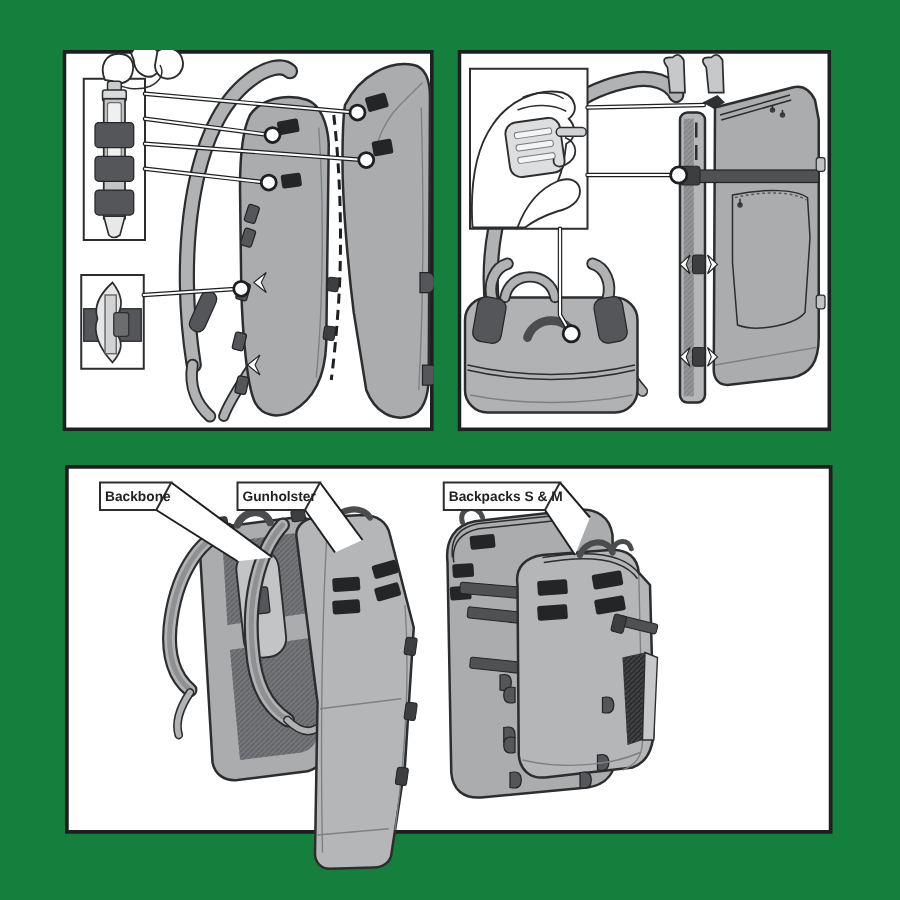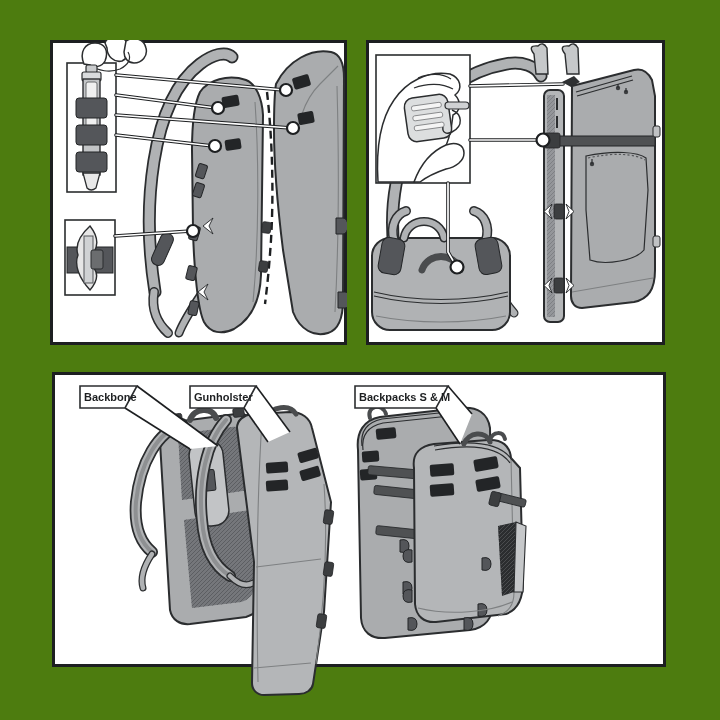--- a/index.html
+++ b/index.html
@@ -1,16 +1,16 @@
 <!DOCTYPE html>
 <html><head>
 <meta charset="utf-8">
 <style>
   html,body{margin:0;padding:0;background:#ffffff;}
-  .stage{position:relative;width:720px;height:720px;background:#4d7c0f;overflow:hidden;
+  .stage{position:relative;width:720px;height:720px;background:#15803d;overflow:hidden;
          font-family:"Liberation Sans",sans-serif;}
   .panel{position:absolute;}
   svg text.lbl{font-family:"Liberation Sans",sans-serif;font-weight:bold;font-size:11px;fill:#1d1f21;}
   
   .frame{fill:#ffffff;stroke:#1d1f21;stroke-width:3;}
   .body{fill:#aaacae;stroke:#2b2d2f;stroke-width:2;}
   .body-light{fill:#b4b6b8;stroke:#2b2d2f;stroke-width:2;}
   .pad{fill:#c2c4c6;stroke:#2b2d2f;stroke-width:1.5;}
   .dark{fill:#54565a;stroke:#232527;stroke-width:1;}
   .slot{fill:#232527;stroke:none;}

